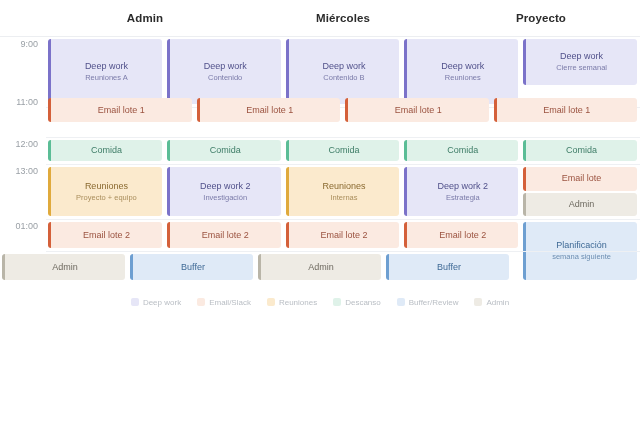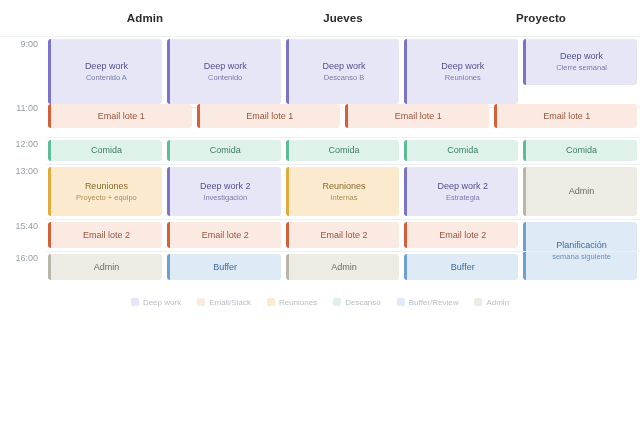--- a/index.html
+++ b/index.html
@@ -161,63 +161,63 @@
   }
 </style>
 </head>
 <body>
 
 <div class="page">
 
   <div class="cal-header">
     <div class="gutter-head"></div>
     <div class="day-head">Admin</div>
-    <div class="day-head">Jueves</div>
+    <div class="day-head">Miércoles</div>
     <div class="day-head">Proyecto</div>
   </div>
 
   <div class="cal-body" id="cal-body">
       <div class="row" style="top: 0px; height: 70px;">
         <div class="time-cell">
           <div class="time-label">9:00</div>
         </div>
         <div class="day-cell" style="padding-top: 2px; padding-bottom: 3px;">
           <div class="ev" style="background: rgb(230, 230, 247); border-left-color: rgb(123, 114, 201); color: rgb(80, 80, 138);">
             <div class="ev-title">Deep work</div>
-            <div class="ev-sub">Contenido A</div>
+            <div class="ev-sub">Reuniones A</div>
           </div>
         </div>
         <div class="day-cell" style="padding-top: 2px; padding-bottom: 3px;">
           <div class="ev" style="background: rgb(230, 230, 247); border-left-color: rgb(123, 114, 201); color: rgb(80, 80, 138);">
             <div class="ev-title">Deep work</div>
             <div class="ev-sub">Contenido</div>
           </div>
         </div>
         <div class="day-cell" style="padding-top: 2px; padding-bottom: 3px;">
           <div class="ev" style="background: rgb(230, 230, 247); border-left-color: rgb(123, 114, 201); color: rgb(80, 80, 138);">
             <div class="ev-title">Deep work</div>
-            <div class="ev-sub">Descanso B</div>
+            <div class="ev-sub">Contenido B</div>
           </div>
         </div>
         <div class="day-cell" style="padding-top: 2px; padding-bottom: 3px;">
           <div class="ev" style="background: rgb(230, 230, 247); border-left-color: rgb(123, 114, 201); color: rgb(80, 80, 138);">
             <div class="ev-title">Deep work</div>
             <div class="ev-sub">Reuniones</div>
           </div>
         </div>
         <div class="day-cell" style="padding-top: 2px; padding-bottom: 3px;">
           <div class="ev" style="background: rgb(230, 230, 247); border-left-color: rgb(123, 114, 201); color: rgb(80, 80, 138); flex: 0 0 46px;">
             <div class="ev-title">Deep work</div>
             <div class="ev-sub">Cierre semanal</div>
           </div>
           <div class="ev-spacer" style="flex: 0 0 24px;"></div>
         </div>
       </div>
       <div class="row-sep" style="top: 70px;"></div>
-      <div class="row" style="top: 64px; height: 30px;">
+      <div class="row" style="top: 58px; height: 30px;">
         <div class="time-cell">
           <div class="time-label">11:00</div>
         </div>
         <div class="day-cell" style="padding-top: 3px; padding-bottom: 3px;">
           <div class="ev" style="background: rgb(251, 234, 225); border-left-color: rgb(212, 96, 58); color: rgb(155, 83, 64);">
             <div class="ev-title">Email lote 1</div>
           </div>
         </div>
         <div class="day-cell" style="padding-top: 3px; padding-bottom: 3px;">
           <div class="ev" style="background: rgb(251, 234, 225); border-left-color: rgb(212, 96, 58); color: rgb(155, 83, 64);">
@@ -289,29 +289,32 @@
             <div class="ev-sub">Internas</div>
           </div>
         </div>
         <div class="day-cell" style="padding-top: 3px; padding-bottom: 3px;">
           <div class="ev" style="background: rgb(230, 230, 247); border-left-color: rgb(123, 114, 201); color: rgb(80, 80, 138);">
             <div class="ev-title">Deep work 2</div>
             <div class="ev-sub">Estrategia</div>
           </div>
         </div>
         <div class="day-cell" style="padding-top: 3px; padding-bottom: 3px;">
+          <div class="ev" style="background: rgb(251, 234, 225); border-left-color: rgb(212, 96, 58); color: rgb(155, 83, 64);">
+            <div class="ev-title">Email lote</div>
+          </div>
           <div class="ev" style="background: rgb(238, 235, 228); border-left-color: rgb(185, 181, 168); color: rgb(110, 106, 96);">
             <div class="ev-title">Admin</div>
           </div>
         </div>
       </div>
       <div class="row-sep" style="top: 182px;"></div>
       <div class="row" style="top: 182px; height: 32px;">
         <div class="time-cell">
-          <div class="time-label">15:40</div>
+          <div class="time-label">01:00</div>
         </div>
         <div class="day-cell" style="padding-top: 3px; padding-bottom: 3px;">
           <div class="ev" style="background: rgb(251, 234, 225); border-left-color: rgb(212, 96, 58); color: rgb(155, 83, 64);">
             <div class="ev-title">Email lote 2</div>
           </div>
         </div>
         <div class="day-cell" style="padding-top: 3px; padding-bottom: 3px;">
           <div class="ev" style="background: rgb(251, 234, 225); border-left-color: rgb(212, 96, 58); color: rgb(155, 83, 64);">
             <div class="ev-title">Email lote 2</div>
           </div>
@@ -328,23 +331,20 @@
         </div>
         <div class="day-cell" style="padding-top: 3px; padding-bottom: 3px;">
           <div class="ev" style="background: rgb(223, 234, 247); border-left-color: rgb(110, 159, 209); color: rgb(63, 106, 150); position: absolute; left: 2px; right: 3px; top: 3px; height: 58px;">
             <div class="ev-title">Planificación</div>
             <div class="ev-sub">semana siguiente</div>
           </div>
         </div>
       </div>
       <div class="row-sep" style="top: 214px;"></div>
       <div class="row" style="top: 214px; height: 32px;">
-        <div class="time-cell">
-          <div class="time-label">16:00</div>
-        </div>
         <div class="day-cell" style="padding-top: 3px; padding-bottom: 3px;">
           <div class="ev" style="background: rgb(238, 235, 228); border-left-color: rgb(185, 181, 168); color: rgb(110, 106, 96);">
             <div class="ev-title">Admin</div>
           </div>
         </div>
         <div class="day-cell" style="padding-top: 3px; padding-bottom: 3px;">
           <div class="ev" style="background: rgb(223, 234, 247); border-left-color: rgb(110, 159, 209); color: rgb(63, 106, 150);">
             <div class="ev-title">Buffer</div>
           </div>
         </div>

